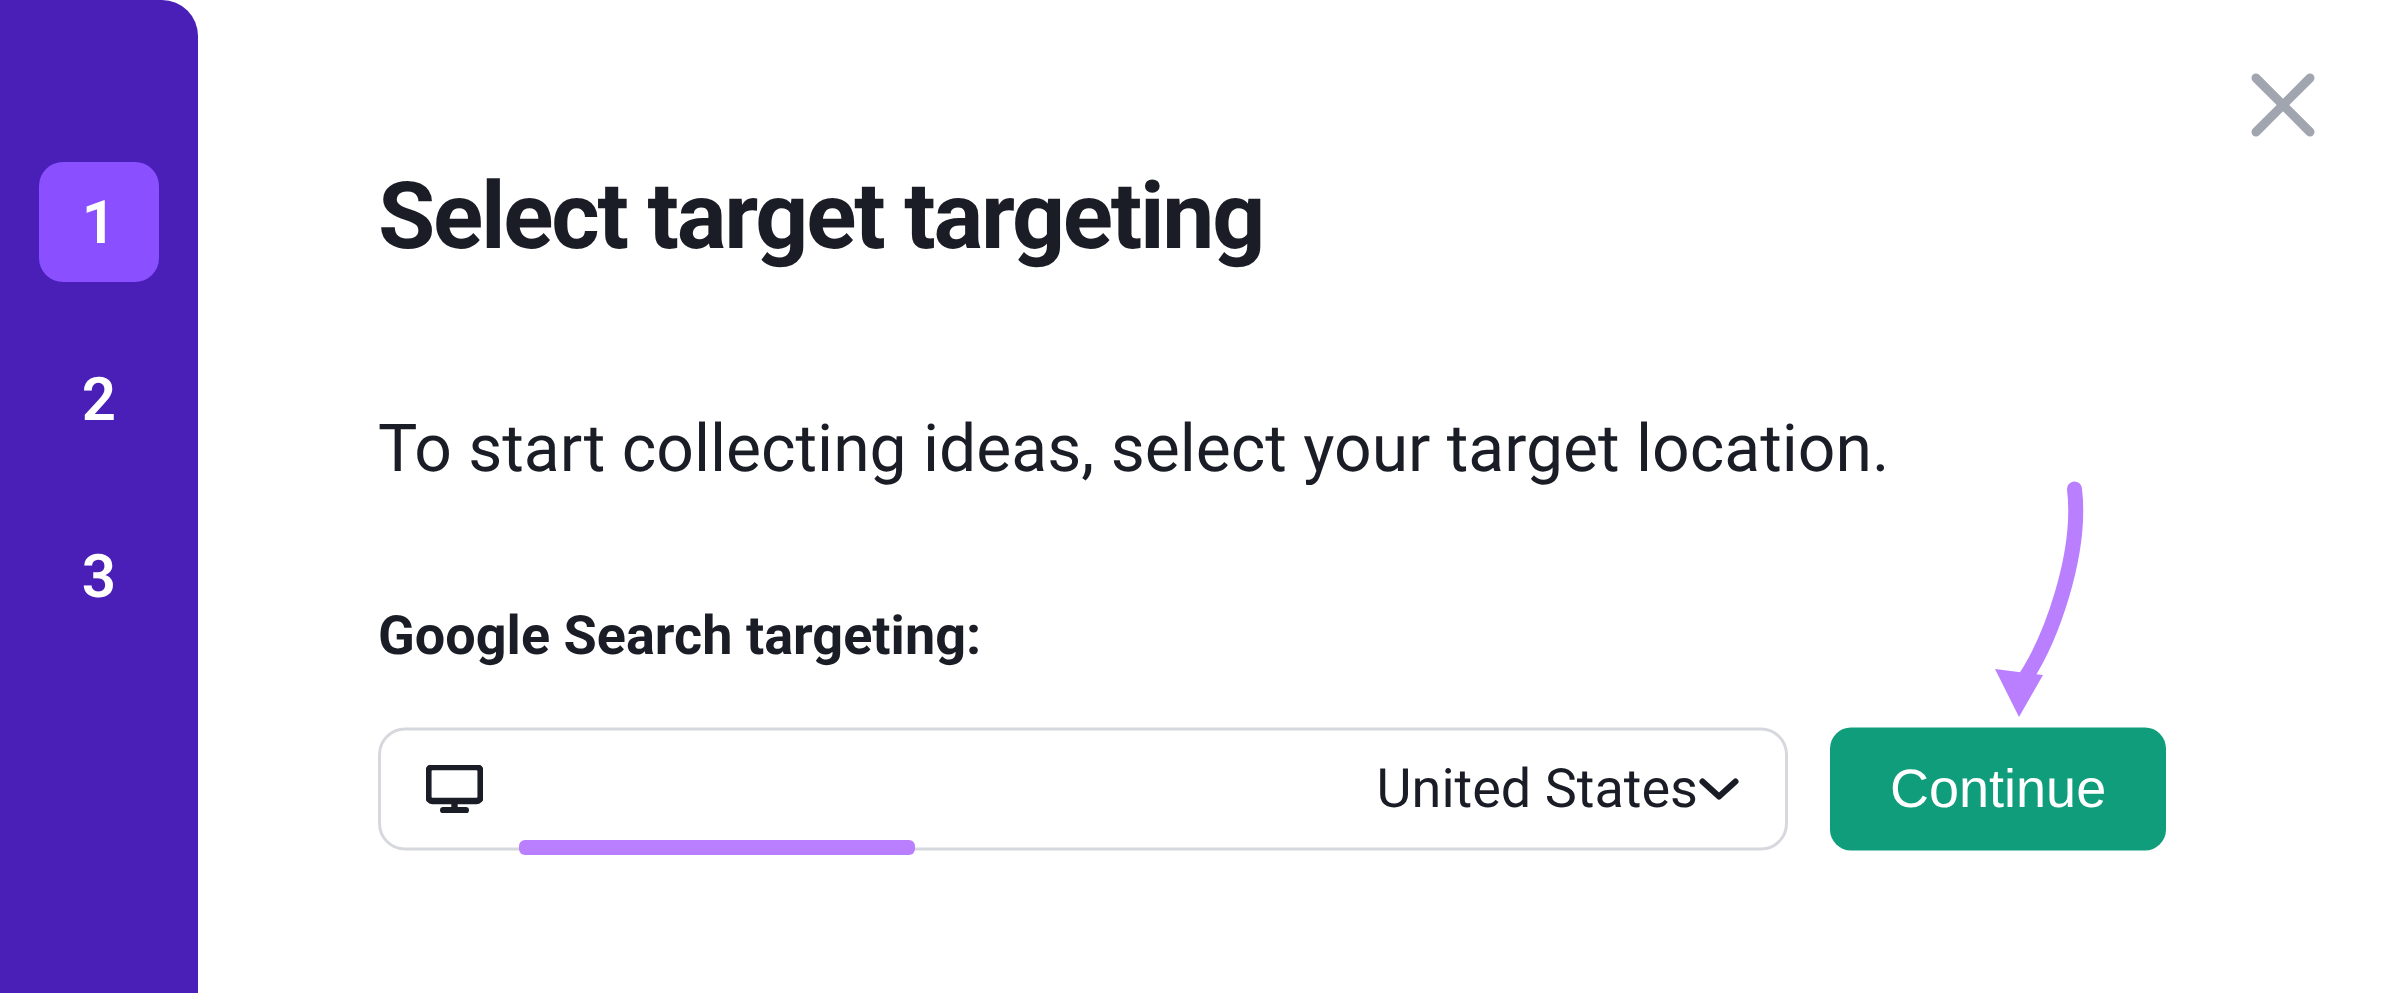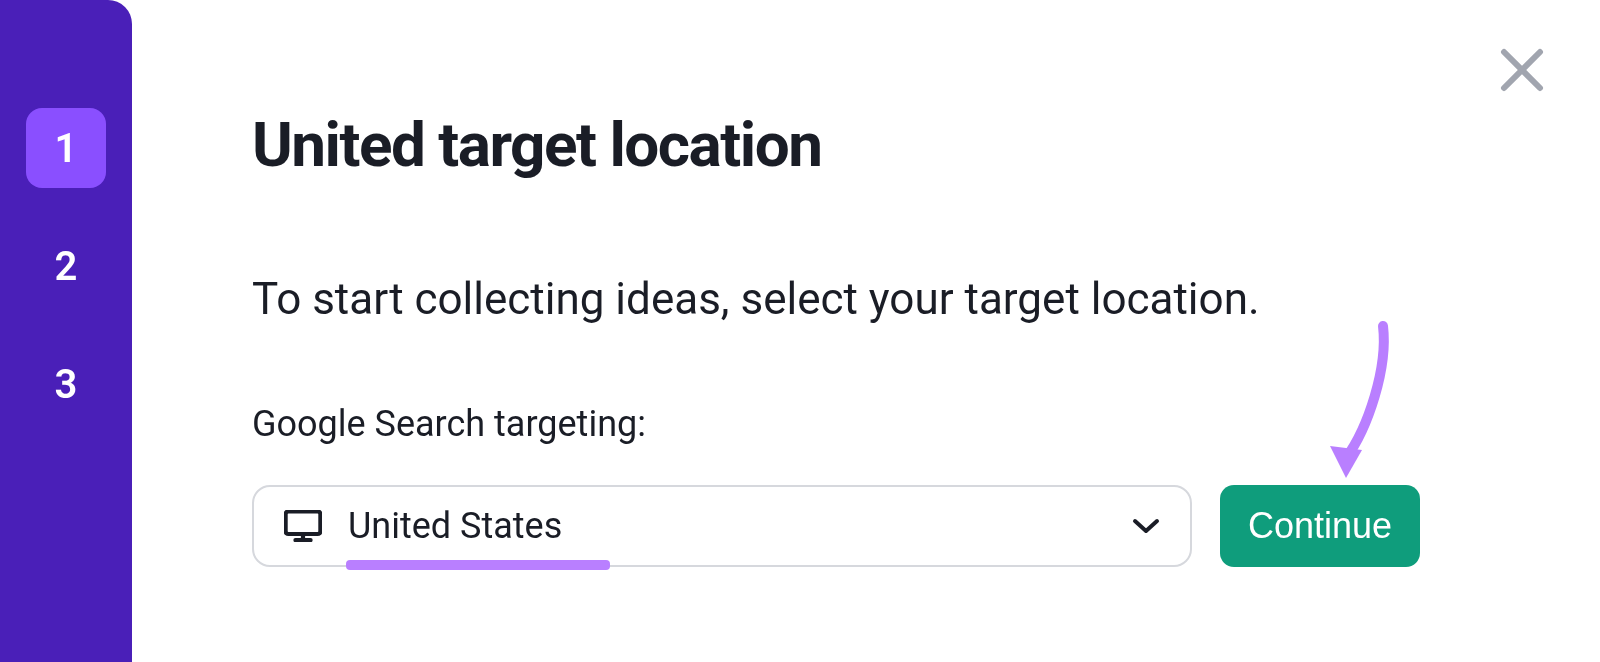--- a/index.html
+++ b/index.html
@@ -61,21 +61,21 @@
       margin-bottom: 92px;
     }
     .subtitle {
       font-size: 44px;
       font-weight: 400;
       color: #1a1d26;
       margin-bottom: 78px;
     }
     .field-label {
       font-size: 36px;
-      font-weight: 400;
+      font-weight: 700;
       color: #1a1d26;
       margin-bottom: 40px;
     }
     .row {
       display: flex;
       align-items: center;
       gap: 28px;
     }
     .select {
       flex: 0 0 940px;
@@ -94,36 +94,37 @@
       height: 32px;
       margin-right: 26px;
       flex-shrink: 0;
     }
     .select-text {
       font-size: 36px;
       font-weight: 400;
       color: #1a1d26;
       flex: 1;
       position: relative;
+      text-align: right;
     }
     .highlight-underline {
       position: absolute;
       left: 92px;
       bottom: -5px;
       width: 264px;
       height: 10px;
       background: #b97fff;
       border-radius: 4px;
     }
     .chevron-down {
       flex-shrink: 0;
     }
     .continue-btn {
       height: 82px;
-      padding: 0 28px;
+      padding: 0 40px;
       border: none;
       border-radius: 14px;
       background: #0f9d7c;
       color: #ffffff;
       font-size: 36px;
       font-weight: 500;
       cursor: pointer;
       display: flex;
       align-items: center;
       justify-content: center;
@@ -156,21 +157,21 @@
 </div>
 
 <div class="close-btn">
   <svg width="48" height="48" viewBox="0 0 48 48">
     <line x1="6" y1="6" x2="42" y2="42" stroke="#a1a5af" stroke-width="6" stroke-linecap="round"></line>
     <line x1="42" y1="6" x2="6" y2="42" stroke="#a1a5af" stroke-width="6" stroke-linecap="round"></line>
   </svg>
 </div>
 
 <div class="main">
-  <h1 class="title">United target location</h1>
+  <h1 class="title">Select target targeting</h1>
   <p class="subtitle">To start collecting ideas, select your target location.</p>
   <p class="field-label">Google Search targeting:</p>
 
   <div class="row">
     <div class="select">
       <svg class="select-icon" viewBox="0 0 40 34">
         <rect x="1.5" y="1.5" width="37" height="24" rx="3" ry="3" fill="none" stroke="#1a1d26" stroke-width="4.5"></rect>
         <line x1="12" y1="32" x2="28" y2="32" stroke="#1a1d26" stroke-width="4.5" stroke-linecap="round"></line>
         <line x1="20" y1="26" x2="20" y2="31" stroke="#1a1d26" stroke-width="4.5"></line>
       </svg>

